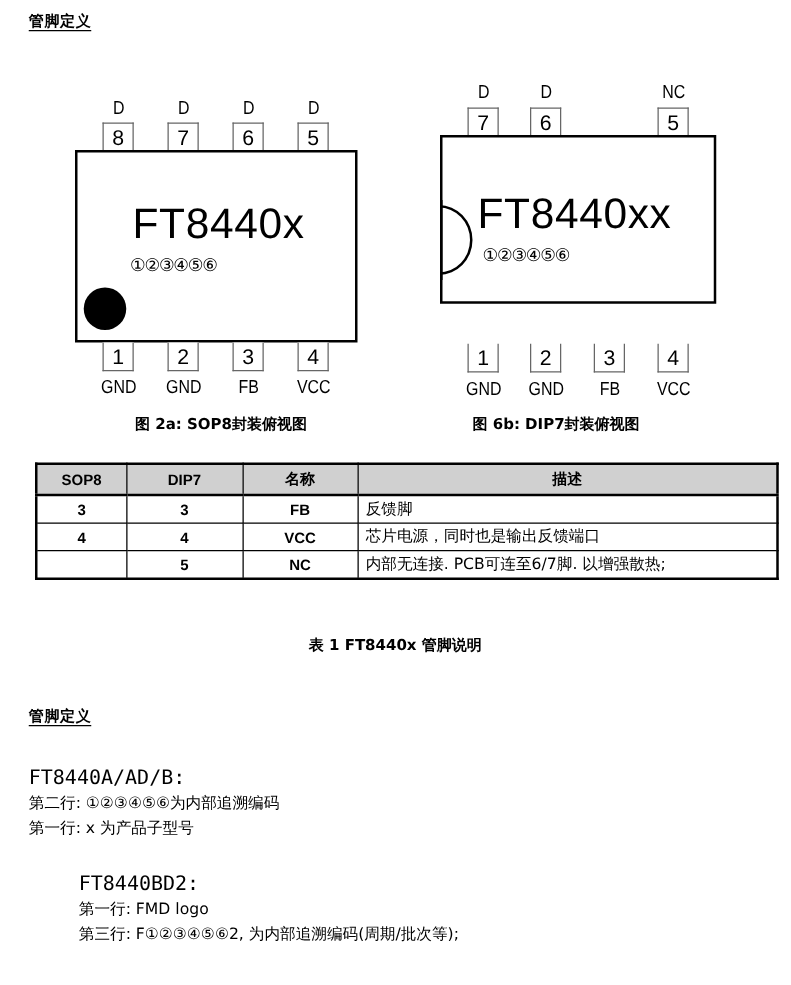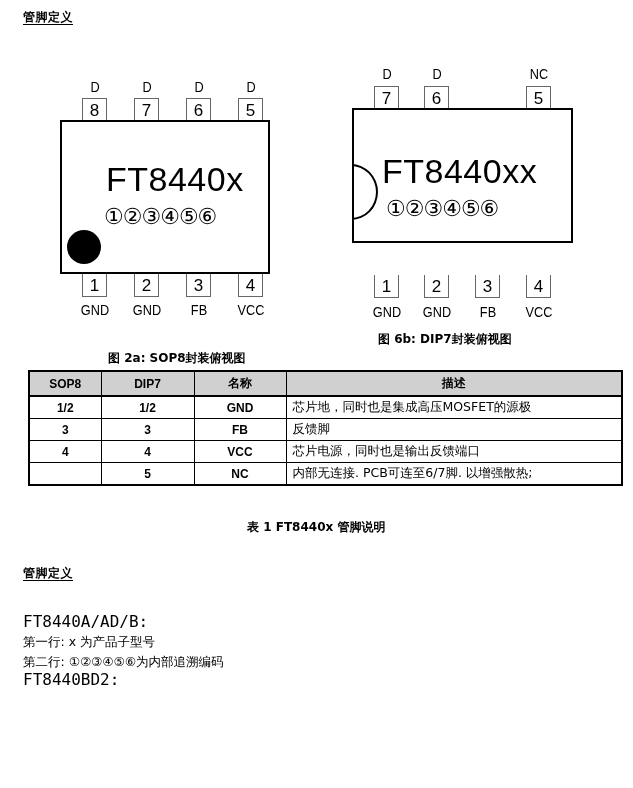--- a/index.html
+++ b/index.html
@@ -11,21 +11,21 @@
   .chip { position: absolute; border: 2px solid #000; background: #fff; box-sizing: border-box; }
   .pin { position: absolute; width: 25px; height: 23px; border: 1px solid #666; border-bottom: none;
          box-sizing: border-box; text-align: center; font-family: "Liberation Sans", sans-serif;
          font-size: 17px; line-height: 23px; background: #fff; }
   .pin.bottom { border-top: none; border-bottom: 1px solid #666; }
   .pin-label { position: absolute; width: 50px; text-align: center;
                font-family: "Liberation Sans", sans-serif; font-size: 15px; font-stretch: condensed;
                transform: scaleX(0.85); }
   .chip-name { position: absolute; font-family: "Liberation Sans", sans-serif; font-size: 34px;
                letter-spacing: 0.5px; }
-  .chip-code { position: absolute; font-family: Liberation Mono, monospace; font-size: 22px; letter-spacing: -1px; }
+  .chip-code { position: absolute; font-family: Liberation Mono, monospace; font-size: 14px; letter-spacing: -1px; }
   .caption { position: absolute; font-weight: bold; font-size: 12px; font-family: "DejaVu Sans", sans-serif; }
   table.pins { position: absolute; left: 28px; top: 370px; width: 595px; border-collapse: collapse;
                border: 2px solid #000; font-size: 12px; }
   table.pins th { background: #d0d0d0; font-weight: bold; height: 21px; border: 1px solid #000;
                   border-bottom: 2px solid #000; font-family: "Liberation Sans", sans-serif; }
   table.pins td { height: 21px; border: 1px solid #000; padding: 0; }
   table.pins td.c { text-align: center; font-weight: bold; font-family: "Liberation Sans", sans-serif; font-size: 12px; }
   table.pins td.d { padding-left: 6px; font-size: 12.5px; }
   .body-text { position: absolute; left: 23px; font-size: 12.5px; line-height: 20px; }
   .mono { font-family: "DejaVu Sans Mono", monospace; font-size: 16px; }
@@ -40,36 +40,36 @@
   <div class="pin-label" style="left:70px; top:78px;">D</div>
   <div class="pin-label" style="left:122px; top:78px;">D</div>
   <div class="pin-label" style="left:174px; top:78px;">D</div>
   <div class="pin-label" style="left:226px; top:78px;">D</div>
 
   <div class="pin" style="left:82px; top:98px;">8</div>
   <div class="pin" style="left:134px; top:98px;">7</div>
   <div class="pin" style="left:186px; top:98px;">6</div>
   <div class="pin" style="left:238px; top:98px;">5</div>
 
-  <div class="chip" style="left:60px; top:120px; width:210px; height:154px;">
+  <div class="chip" style="left:60px; top:120px; width:226px; height:154px;">
     <div class="chip-name" style="left:44px; top:38px;">FT8440x</div>
     <div class="chip-code" style="left:42px; top:82px;">①②③④⑤⑥</div>
     <div class="abs" style="left:5px; top:108px; width:34px; height:34px; border-radius:50%; background:#000;"></div>
   </div>
 
   <div class="pin bottom" style="left:82px; top:274px;">1</div>
   <div class="pin bottom" style="left:134px; top:274px;">2</div>
   <div class="pin bottom" style="left:186px; top:274px;">3</div>
   <div class="pin bottom" style="left:238px; top:274px;">4</div>
 
   <div class="pin-label" style="left:70px; top:301px;">GND</div>
   <div class="pin-label" style="left:122px; top:301px;">GND</div>
   <div class="pin-label" style="left:174px; top:301px;">FB</div>
   <div class="pin-label" style="left:226px; top:301px;">VCC</div>
-  <div class="caption" style="left:108px; top:350px;">图 2a: SOP8封装俯视图</div>
+  <div class="caption" style="left:108px; top:331px;">图 2a: SOP8封装俯视图</div>
 </div>
 
 <div>
   <div class="pin-label" style="left:362px; top:65px;">D</div>
   <div class="pin-label" style="left:412px; top:65px;">D</div>
   <div class="pin-label" style="left:514px; top:65px;">NC</div>
   <div class="pin" style="left:374px; top:86px;">7</div>
   <div class="pin" style="left:424px; top:86px;">6</div>
   <div class="pin" style="left:526px; top:86px;">5</div>
   <div class="chip" style="left:352px; top:108px; width:221px; height:135px;">
@@ -100,50 +100,46 @@
   <thead>
     <tr>
       <th>SOP8</th>
       <th>DIP7</th>
       <th>名称</th>
       <th>描述</th>
     </tr>
   </thead>
   <tbody>
     <tr>
-      <td class="c">1/2</td>
-      <td class="c">1/2</td>
-      <td class="c">GND</td>
-      <td class="d">芯片地，同时也是集成高压MOSFET的源极</td>
-    </tr>
-    <tr>
       <td class="c">3</td>
       <td class="c">3</td>
       <td class="c">FB</td>
       <td class="d">反馈脚</td>
     </tr>
     <tr>
       <td class="c">4</td>
       <td class="c">4</td>
       <td class="c">VCC</td>
       <td class="d">芯片电源，同时也是输出反馈端口</td>
     </tr>
     <tr>
       <td class="c"></td>
       <td class="c">5</td>
       <td class="c">NC</td>
       <td class="d">内部无连接. PCB可连至6/7脚. 以增强散热;</td>
     </tr>
   </tbody>
 </table>
-<div class="caption" style="left:247px; top:519px;">表 1 FT8440x 管脚说明</div>
+<div class="caption" style="left:247px; top:508px;">表 1 FT8440x 管脚说明</div>
 
 <div class="abs section-title" style="left:23px; top:565px;">管脚定义</div>
 
 <div class="body-text" style="top:612px;">
   <div class="mono">FT8440A/AD/B:</div>
+  <div>第二行: ①②③④⑤⑥为内部追溯编码</div>
   <div>第一行:  x 为产品子型号</div>
-  <div>第二行: ①②③④⑤⑥为内部追溯编码</div>
 </div>
 
-<div class="body-text" style="top:670px;">
+<div class="body-text" style="top:697px;margin-left:40px;">
   <div class="mono">FT8440BD2:</div>
+  <div>第一行: FMD logo</div>
+  <div>第三行: F①②③④⑤⑥2, 为内部追溯编码(周期/批次等);</div>
 </div>
 
 </body></html>

